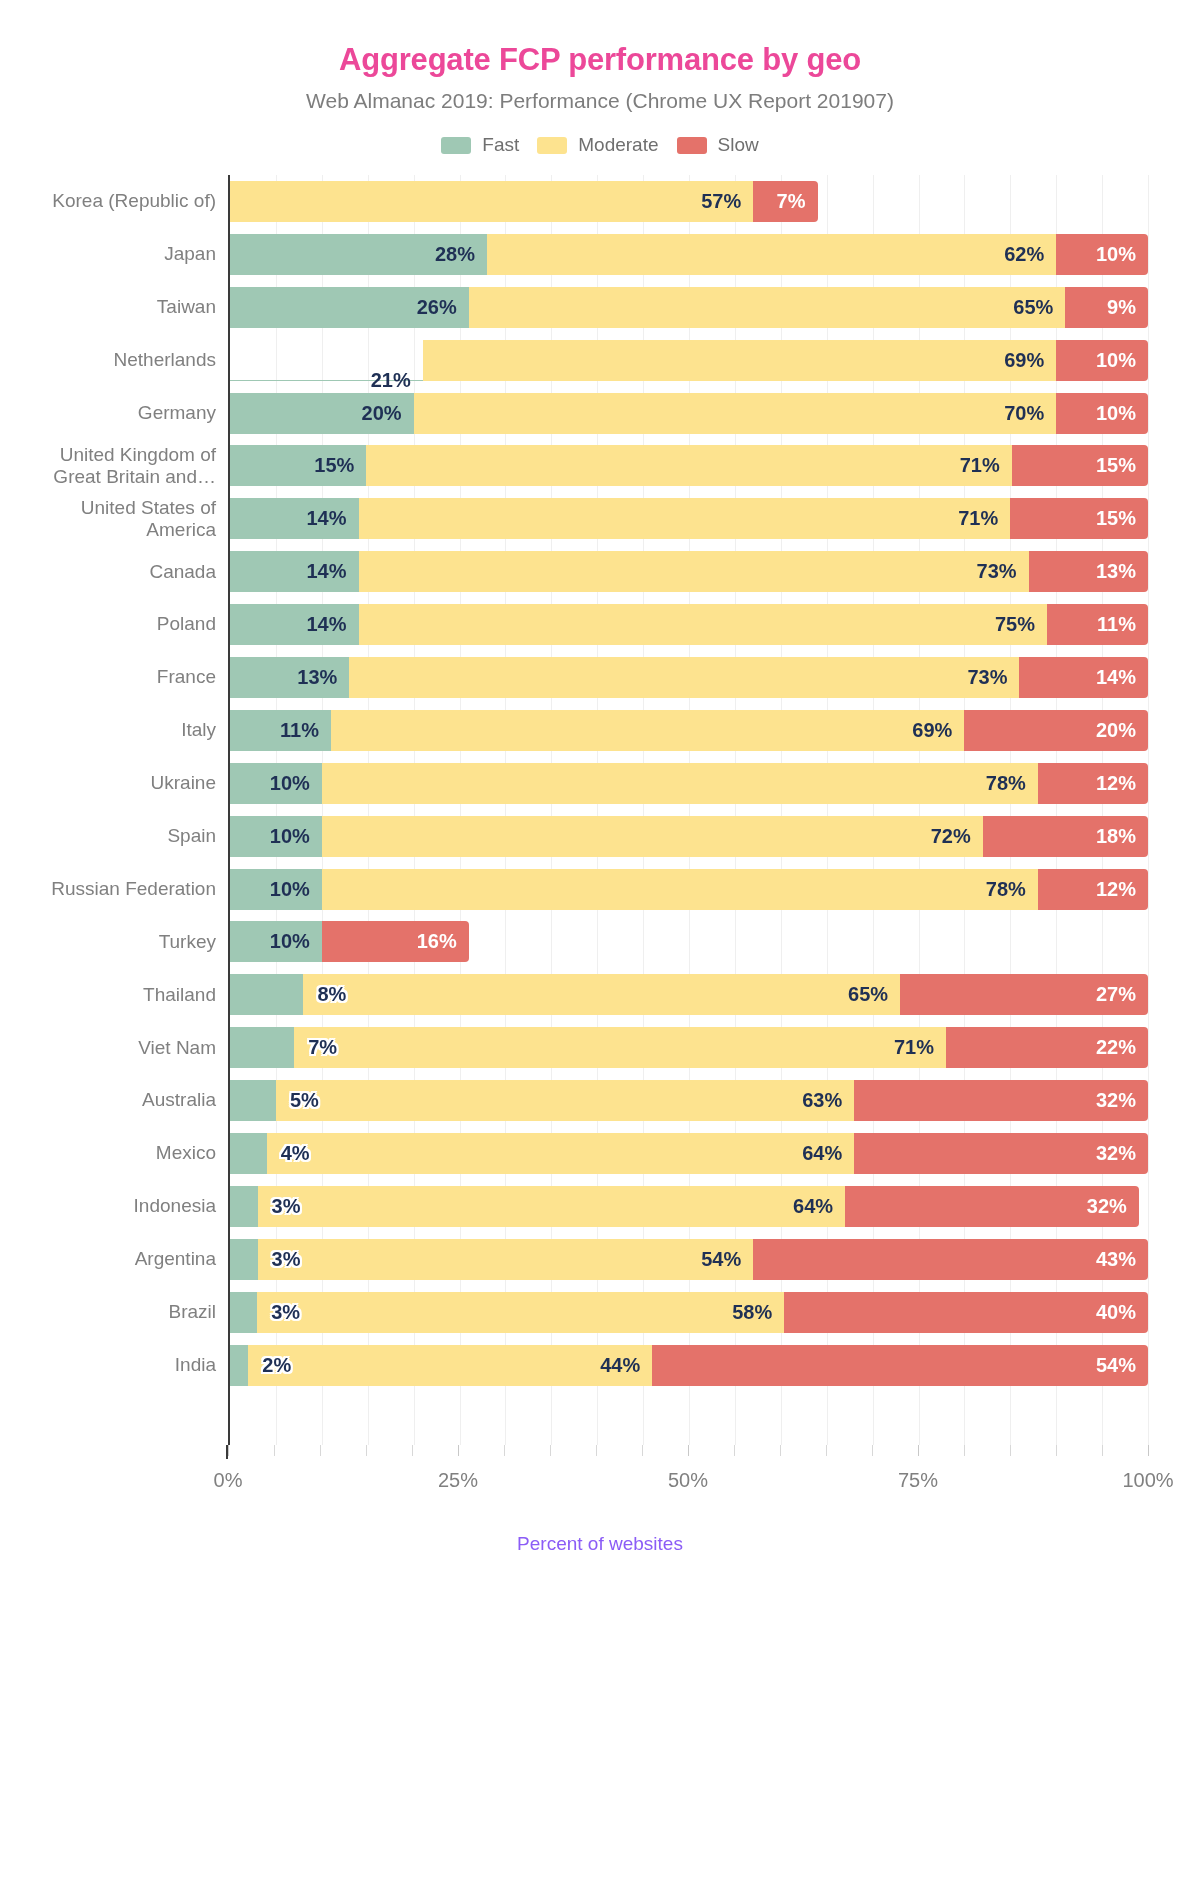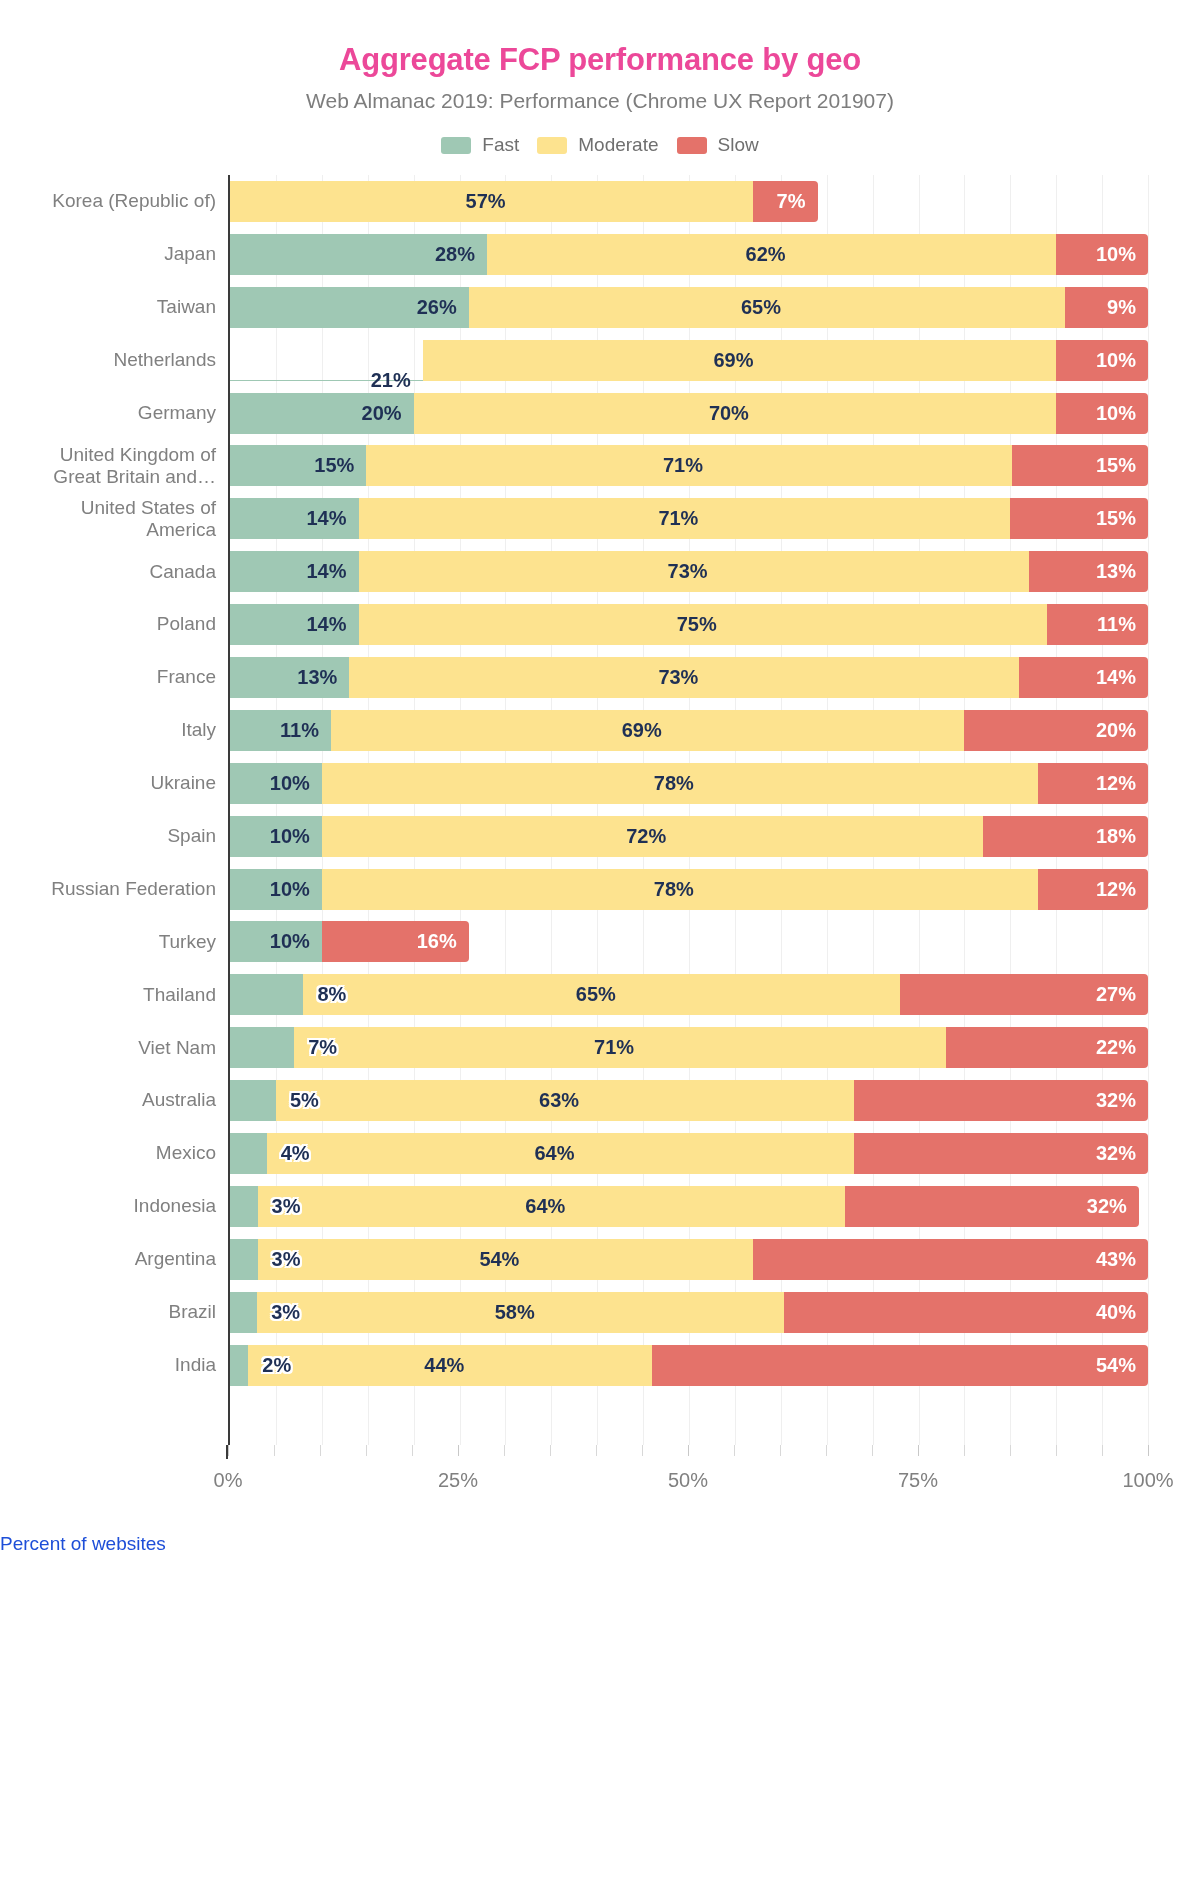--- a/index.html
+++ b/index.html
@@ -90,21 +90,21 @@
     align-items: stretch;
   }
   .seg {
     position: relative;
     display: flex;
     align-items: center;
     justify-content: flex-end;
     overflow: visible;
   }
   .seg-fast { background: #9FC8B4; }
-  .seg-moderate { background: #FDE38F; justify-content: center; }
+  .seg-moderate { background: #FDE38F; }
   .seg-slow { background: #E4726A; border-radius: 0 4px 4px 0; }
   .seg-label {
     font-size: 20px;
     font-weight: bold;
     white-space: nowrap;
     padding-right: 12px;
   }
   .seg-fast .seg-label,
   .seg-moderate .seg-label { color: #1F3055; }
   .seg-slow .seg-label { color: #ffffff; }
@@ -144,23 +144,23 @@
   .axis-label {
     position: absolute;
     top: 0;
     transform: translateX(-50%);
     font-size: 20px;
     color: #808080;
     white-space: nowrap;
   }
   .axis-title {
     margin-top: 34px;
-    text-align: left;
+    text-align: center;
     font-size: 19px;
-    color: #1d4ed8;
+    color: #8b5cf6;
   }
   .y-axis-line {
     position: absolute;
     left: -2px; top: 0;
     width: 2px;
     height: 14px;
     background: #3a3a3a;
   }
 </style>
 </head>

